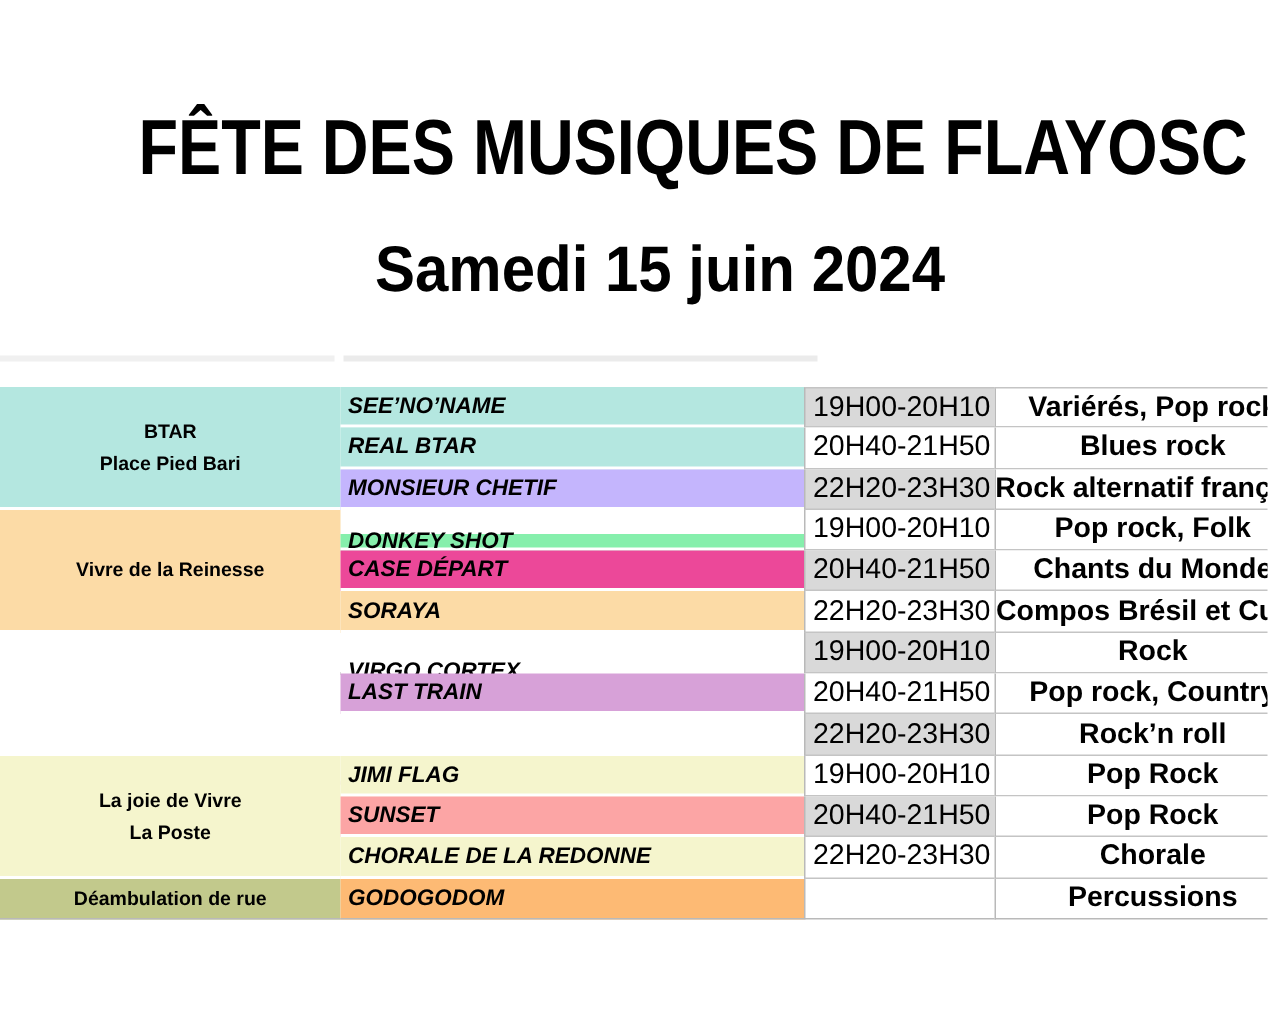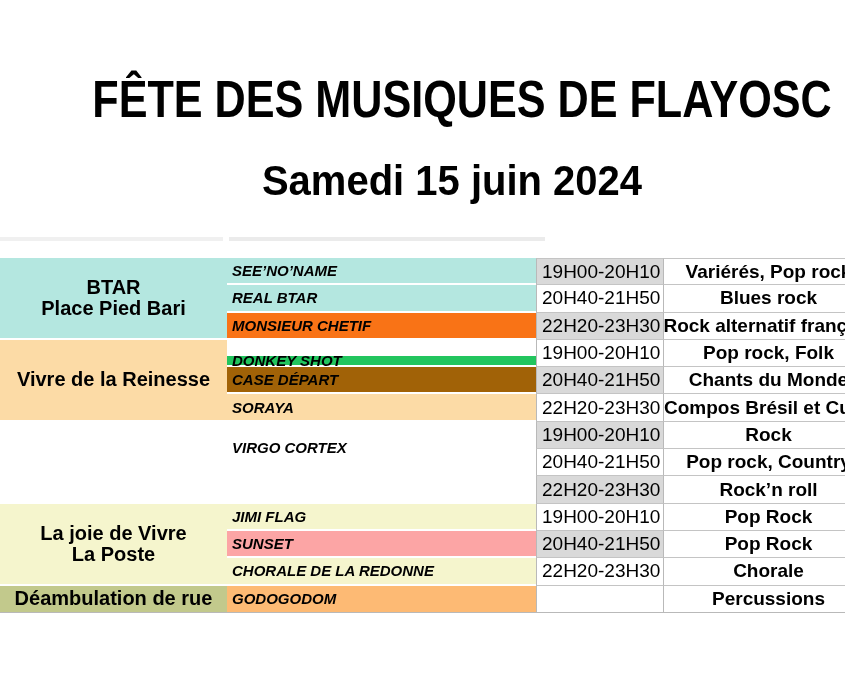--- a/index.html
+++ b/index.html
@@ -16,21 +16,21 @@
     transform: translateX(-50%);
     white-space: nowrap;
   }
   .title-text {
     display: inline-block;
     font-size: 52px; font-weight: bold; color: #000;
     transform: scaleX(0.83); transform-origin: center;
     letter-spacing: 0px; line-height: 1;
   }
   .date-wrap {
-    position: absolute; top: 159px; left: 452px;
+    position: absolute; top: 159px; left: 440px;
     transform: translateX(-50%);
     white-space: nowrap;
   }
   .date-text {
     display: inline-block;
     font-size: 43px; font-weight: bold; color: #000;
     transform: scaleX(0.93); transform-origin: center;
     line-height: 1;
   }
 
@@ -46,21 +46,21 @@
     grid-template-columns: 227px 309px 127px 210px;
     grid-template-rows: repeat(13, 27.31px);
   }
   .cell {
     box-sizing: border-box;
     display: flex; align-items: center;
     color: #000; overflow: visible;
   }
   .venue-cell {
     justify-content: center; text-align: center;
-    font-weight: bold; font-size: 20px; line-height: 21px;
+    font-weight: bold; font-size: 13px; line-height: 21px;
     white-space: pre-line;
     border-bottom: 2px solid #ffffff;
   }
   .band-cell {
     font-weight: bold; font-size: 15px;
     padding-left: 5px; white-space: nowrap;
     border-bottom: 2px solid #ffffff;
     font-style: italic;
   }
   .time-cell {
@@ -96,36 +96,37 @@
 
   <div class="table">
       <div class="cell venue-cell" style="grid-area: 1 / 1 / span 3; background: rgb(180, 231, 224);">BTAR
 Place Pied Bari</div>
       <div class="cell band-cell" style="grid-area: 1 / 2; background: rgb(180, 231, 224);">SEE’NO’NAME</div>
       <div class="cell time-cell row-first" style="grid-area: 1 / 3; background: rgb(217, 217, 217);">19H00-20H10</div>
       <div class="cell genre-cell row-first" style="grid-area: 1 / 4;">Variérés, Pop rock</div>
       <div class="cell band-cell" style="grid-area: 2 / 2; background: rgb(180, 231, 224);">REAL BTAR</div>
       <div class="cell time-cell" style="grid-area: 2 / 3;">20H40-21H50</div>
       <div class="cell genre-cell" style="grid-area: 2 / 4;">Blues rock</div>
-      <div class="cell band-cell" style="grid-area: 3 / 2; background: #f97316;">MONSIEUR CHETIF</div>
+      <div class="cell band-cell" style="grid-area: 3 / 2; background: #c4b5fd;">MONSIEUR CHETIF</div>
       <div class="cell time-cell" style="grid-area: 3 / 3; background: rgb(217, 217, 217);">22H20-23H30</div>
       <div class="cell genre-cell" style="grid-area: 3 / 4;">Rock alternatif français</div>
       <div class="cell venue-cell" style="grid-area: 4 / 1 / span 3; background: rgb(252, 219, 166);">Vivre de la Reinesse</div>
-      <div class="cell band-cell" style="grid-area: 4 / 2; background: #22c55e; margin-top: 16px;">DONKEY SHOT</div>
+      <div class="cell band-cell" style="grid-area: 4 / 2; background: #86efac; margin-top: 16px;">DONKEY SHOT</div>
       <div class="cell time-cell" style="grid-area: 4 / 3;">19H00-20H10</div>
       <div class="cell genre-cell" style="grid-area: 4 / 4;">Pop rock, Folk</div>
-      <div class="cell band-cell" style="grid-area: 5 / 2; background: #a16207;">CASE DÉPART</div>
+      <div class="cell band-cell" style="grid-area: 5 / 2; background: #ec4899;">CASE DÉPART</div>
       <div class="cell time-cell" style="grid-area: 5 / 3; background: rgb(217, 217, 217);">20H40-21H50</div>
       <div class="cell genre-cell" style="grid-area: 5 / 4;">Chants du Monde</div>
       <div class="cell band-cell" style="grid-area: 6 / 2; background: rgb(252, 219, 166);">SORAYA</div>
       <div class="cell time-cell" style="grid-area: 6 / 3;">22H20-23H30</div>
       <div class="cell genre-cell" style="grid-area: 6 / 4;">Compos Brésil et Cuba</div>
       <div class="cell band-cell" style="grid-area: 7 / 2; background: #737373; margin-top: 26px;">VIRGO CORTEX</div>
       <div class="cell time-cell" style="grid-area: 7 / 3; background: rgb(217, 217, 217);">19H00-20H10</div>
       <div class="cell genre-cell" style="grid-area: 7 / 4;">Rock</div>
+      <div class="cell band-cell" style="grid-area: 8 / 2; background: rgb(215, 161, 216);">LAST TRAIN</div>
       <div class="cell time-cell" style="grid-area: 8 / 3;">20H40-21H50</div>
       <div class="cell genre-cell" style="grid-area: 8 / 4;">Pop rock, Country</div>
       <div class="cell band-cell" style="grid-area: 9 / 2; background: rgb(215, 161, 216); margin-top: 45px;">THE OLD MEN</div>
       <div class="cell time-cell" style="grid-area: 9 / 3; background: rgb(217, 217, 217);">22H20-23H30</div>
       <div class="cell genre-cell" style="grid-area: 9 / 4;">Rock’n roll</div>
       <div class="cell band-cell" style="grid-area: 10 / 2; background: rgb(245, 245, 205);">JIMI FLAG</div>
       <div class="cell venue-cell" style="grid-area: 10 / 1 / span 3; background: rgb(245, 245, 205);">La joie de Vivre
 La Poste</div>
       <div class="cell time-cell" style="grid-area: 10 / 3;">19H00-20H10</div>
       <div class="cell genre-cell" style="grid-area: 10 / 4;">Pop Rock</div>

